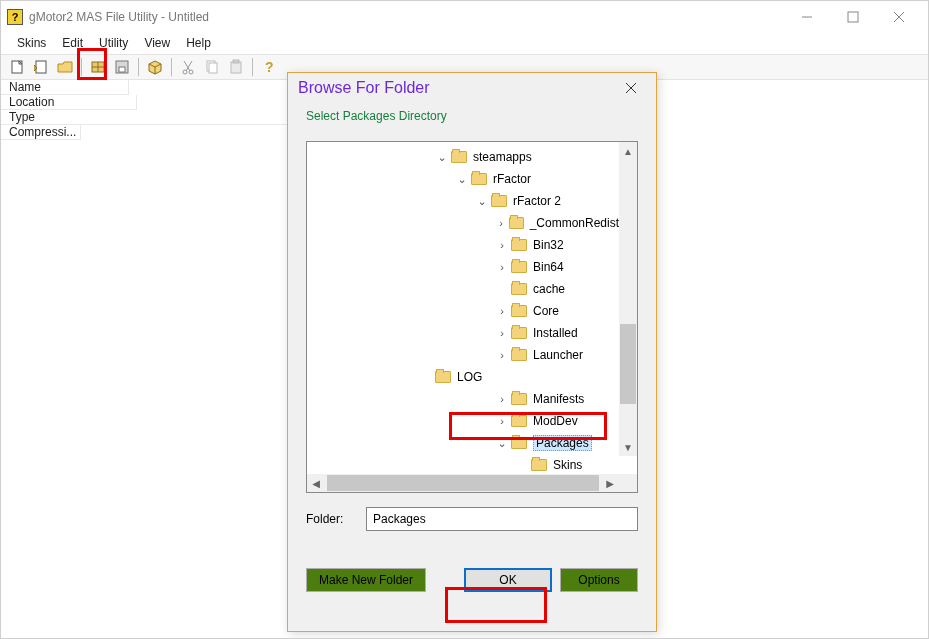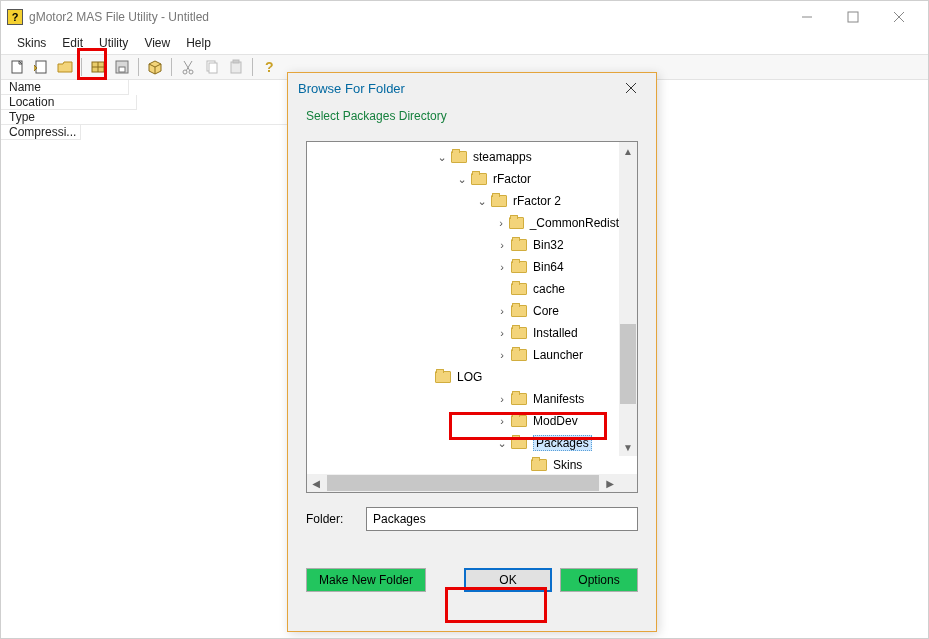--- a/index.html
+++ b/index.html
@@ -62,21 +62,21 @@
   .col-comp     { width: 80px;  }
 
   
   .dialog {
     position: absolute; left: 286px; top: 71px; width: 370px; height: 560px;
     background: #f0f0f0; border: 1px solid #e4a43b; box-shadow: 2px 2px 10px rgba(0,0,0,0.15);
     display: flex; flex-direction: column;
   }
   .dlg-title {
     height: 30px; display: flex; align-items: center; padding: 0 10px;
-    font-size: 13px; color: #0369a1;
+    font-size: 16px; color: #6d28d9;
   }
   .dlg-title .spacer { flex: 1; }
   .dlg-close {
     width: 30px; height: 30px; display: flex; align-items: center; justify-content: center;
   }
   .dlg-body { padding: 6px 18px 0 18px; font-size: 12px; color: #15803d; }
 
   .tree-wrap {
     margin: 18px 18px 0 18px; border: 1px solid #888; background: #fff;
     display: flex; flex-direction: column; height: 352px;
@@ -130,21 +130,21 @@
   }
   .folder-row label { width: 60px; }
   .folder-row input {
     flex: 1; height: 24px; border: 1px solid #838383; padding: 0 6px; font-size: 12px; background: #fff;
   }
 
   .dlg-buttons {
     display: flex; justify-content: flex-end; gap: 8px; padding: 22px 18px 14px 18px;
   }
   .btn {
-    height: 24px; font-size: 12px; background: #22c55e; border: 1px solid #adadad;
+    height: 24px; font-size: 12px; background: #4d7c0f; border: 1px solid #adadad;
     display: flex; align-items: center; justify-content: center; padding: 0 4px;
   }
   .btn-make { width: 120px; margin-right: auto; }
   .btn-ok   { width: 88px; border: 2px solid #0a6ecb; background: #e1e1e1; }
   .btn-cx   { width: 78px; }
 
   
   .hl { position: absolute; border: 3px solid #e80000; pointer-events: none; }
 </style>
 </head>

